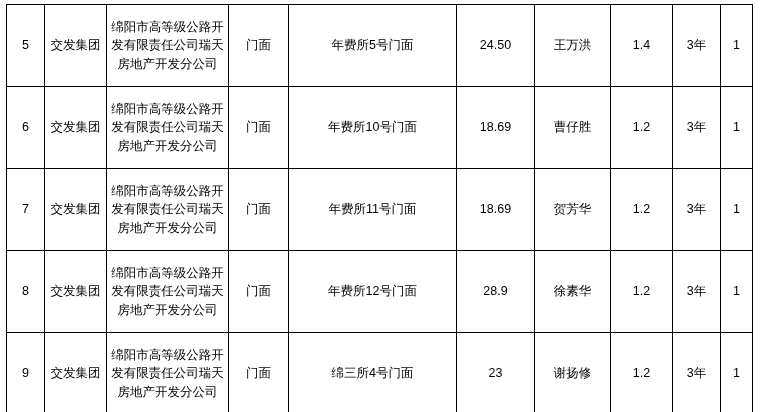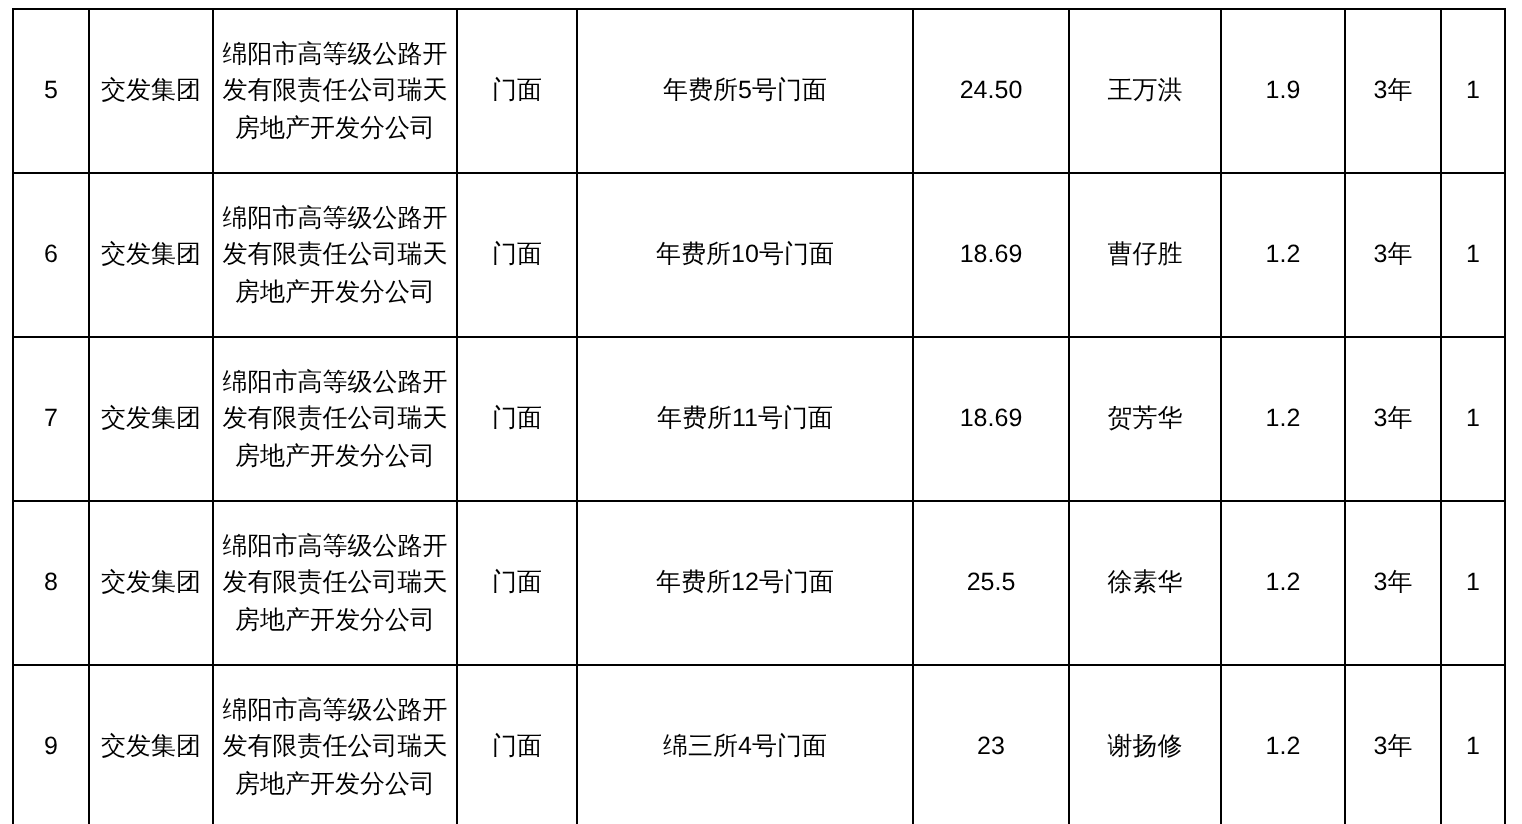--- a/index.html
+++ b/index.html
@@ -81,21 +81,21 @@
     </colgroup>
     <tbody>
       <tr class="row">
         <td>5</td>
         <td class="cell-group">交发集团</td>
         <td class="cell-company">绵阳市高等级公路开发有限责任公司瑞天房地产开发分公司</td>
         <td>门面</td>
         <td>年费所5号门面</td>
         <td>24.50</td>
         <td>王万洪</td>
-        <td>1.9</td>
+        <td>1.4</td>
         <td>3年</td>
         <td>1</td>
       </tr>
       <tr class="row">
         <td>6</td>
         <td class="cell-group">交发集团</td>
         <td class="cell-company">绵阳市高等级公路开发有限责任公司瑞天房地产开发分公司</td>
         <td>门面</td>
         <td>年费所10号门面</td>
         <td>18.69</td>
@@ -115,21 +115,21 @@
         <td>1.2</td>
         <td>3年</td>
         <td>1</td>
       </tr>
       <tr class="row">
         <td>8</td>
         <td class="cell-group">交发集团</td>
         <td class="cell-company">绵阳市高等级公路开发有限责任公司瑞天房地产开发分公司</td>
         <td>门面</td>
         <td>年费所12号门面</td>
-        <td>25.5</td>
+        <td>28.9</td>
         <td>徐素华</td>
         <td>1.2</td>
         <td>3年</td>
         <td>1</td>
       </tr>
       <tr class="row">
         <td>9</td>
         <td class="cell-group">交发集团</td>
         <td class="cell-company">绵阳市高等级公路开发有限责任公司瑞天房地产开发分公司</td>
         <td>门面</td>

